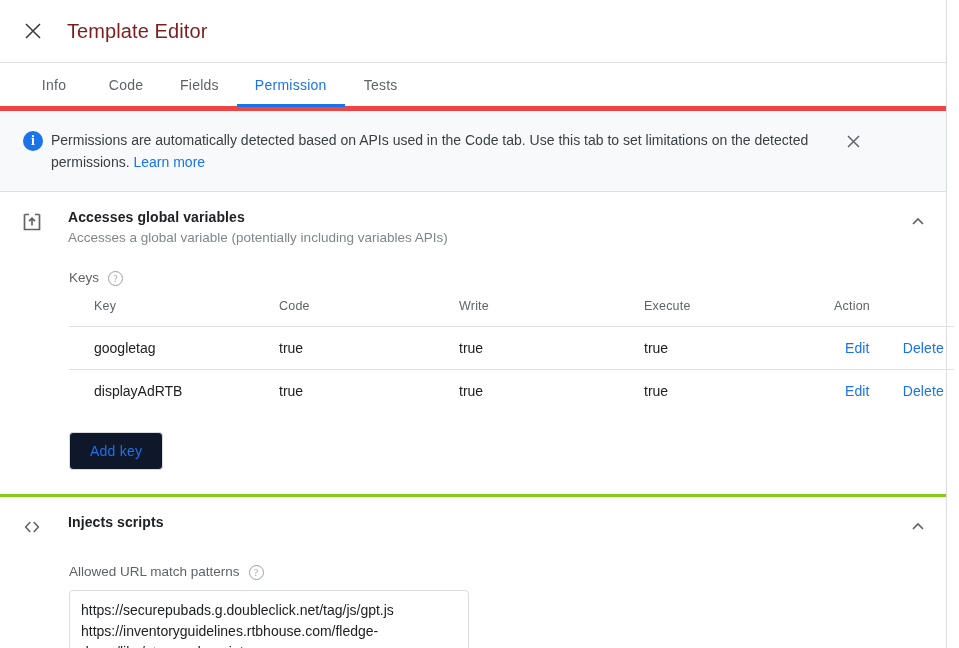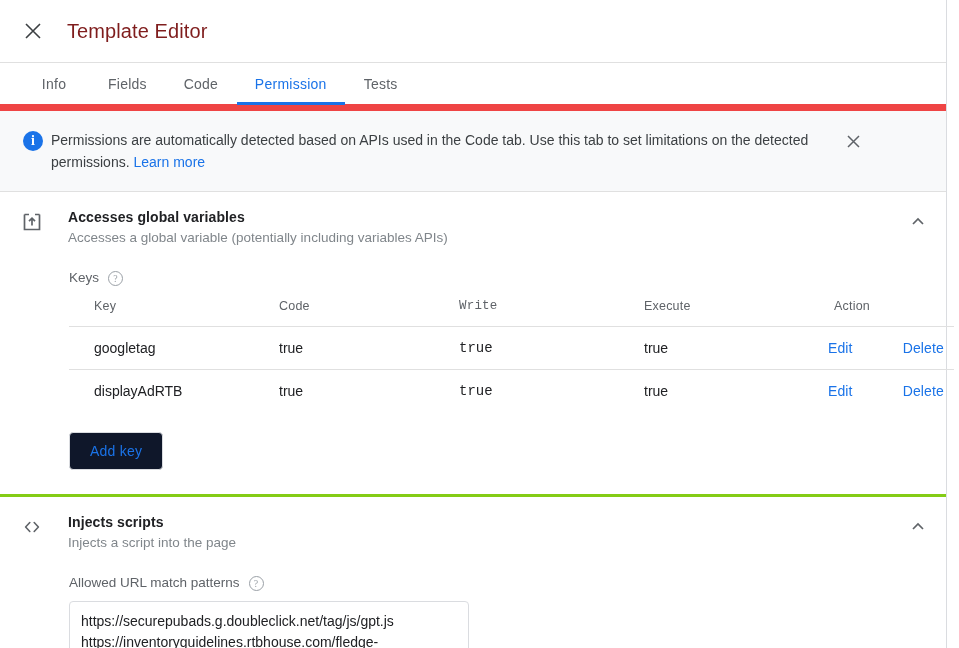--- a/index.html
+++ b/index.html
@@ -60,21 +60,21 @@
     letter-spacing: 0.1px;
     white-space: nowrap;
   }
 
   
   .tabs {
     position: relative;
     height: 48px;
     width: 946px;
     box-sizing: border-box;
-    border-bottom: 7px solid #ef4444;
+    border-bottom: 5px solid #ef4444;
     display: flex;
     align-items: stretch;
     padding-left: 18px;
     background: #fff;
   }
   .tab {
     min-width: 72px;
     padding: 0 18px;
     display: flex;
     align-items: center;
@@ -253,28 +253,28 @@
   table.keys td {
     font-size: 14px;
     color: #202124;
     padding: 13px 0;
     border-top: 1px solid #e0e0e0;
     height: 40px;
     box-sizing: border-box;
   }
   .col-key    { width: 185px; padding-left: 25px !important; }
   .col-read   { width: 180px; }
-  .col-write  { width: 185px; font-family: Liberation Mono, monospace; }
+  .col-write  { width: 185px; }
   .col-exec   { width: 190px; }
   .col-action { width: 120px; text-align: center; }
   th.col-key  { padding-left: 25px !important; }
   .row-actions {
     display: flex;
     justify-content: flex-end;
-    gap: 50px;
+    gap: 33px;
     padding-right: 10px;
   }
   .link-btn {
     color: #1a73e8;
     font-size: 14px;
     font-weight: 500;
     cursor: pointer;
     letter-spacing: 0.15px;
   }
 
@@ -327,22 +327,22 @@
     <div class="close-btn">
       <svg width="20" height="20" viewBox="0 0 20 20" aria-hidden="true">
         <path d="M3 3 L17 17 M17 3 L3 17" stroke="#3c4043" stroke-width="1.6" fill="none"></path>
       </svg>
     </div>
     <div class="title">Template Editor</div>
   </div>
 
   <div class="tabs">
     <div class="tab">Info</div>
+    <div class="tab">Code</div>
     <div class="tab">Fields</div>
-    <div class="tab">Code</div>
     <div class="tab active">Permission</div>
     <div class="tab">Tests</div>
   </div>
 
   <div class="banner">
     <div class="banner-icon">i</div>
     <div class="banner-text">
       <span>Permissions are automatically detected based on APIs used in the Code tab. Use this tab to set limitations on the detected permissions.</span>
       <a>Learn more</a>
     </div>
@@ -422,21 +422,20 @@
 
   <div class="section">
     <div class="section-head">
       <div class="section-icon">
         <svg width="20" height="20" viewBox="0 0 20 20" aria-hidden="true">
           <path d="M7.8 5.5 L3.6 10 L7.8 14.5 M12.2 5.5 L16.4 10 L12.2 14.5" stroke="#5f6368" stroke-width="1.6" fill="none" stroke-linecap="round" stroke-linejoin="round"></path>
         </svg>
       </div>
       <div class="section-titles">
         <div class="section-title">Injects scripts</div>
-        <div class="section-sub">Injects a script into the page</div>
       </div>
       <div class="expander">
         <svg width="18" height="18" viewBox="0 0 18 18" aria-hidden="true">
           <path d="M4 11 L9 6 L14 11" stroke="#5f6368" stroke-width="1.7" fill="none"></path>
         </svg>
       </div>
     </div>
 
     <div class="section-body">
       <div class="field-label-row">

